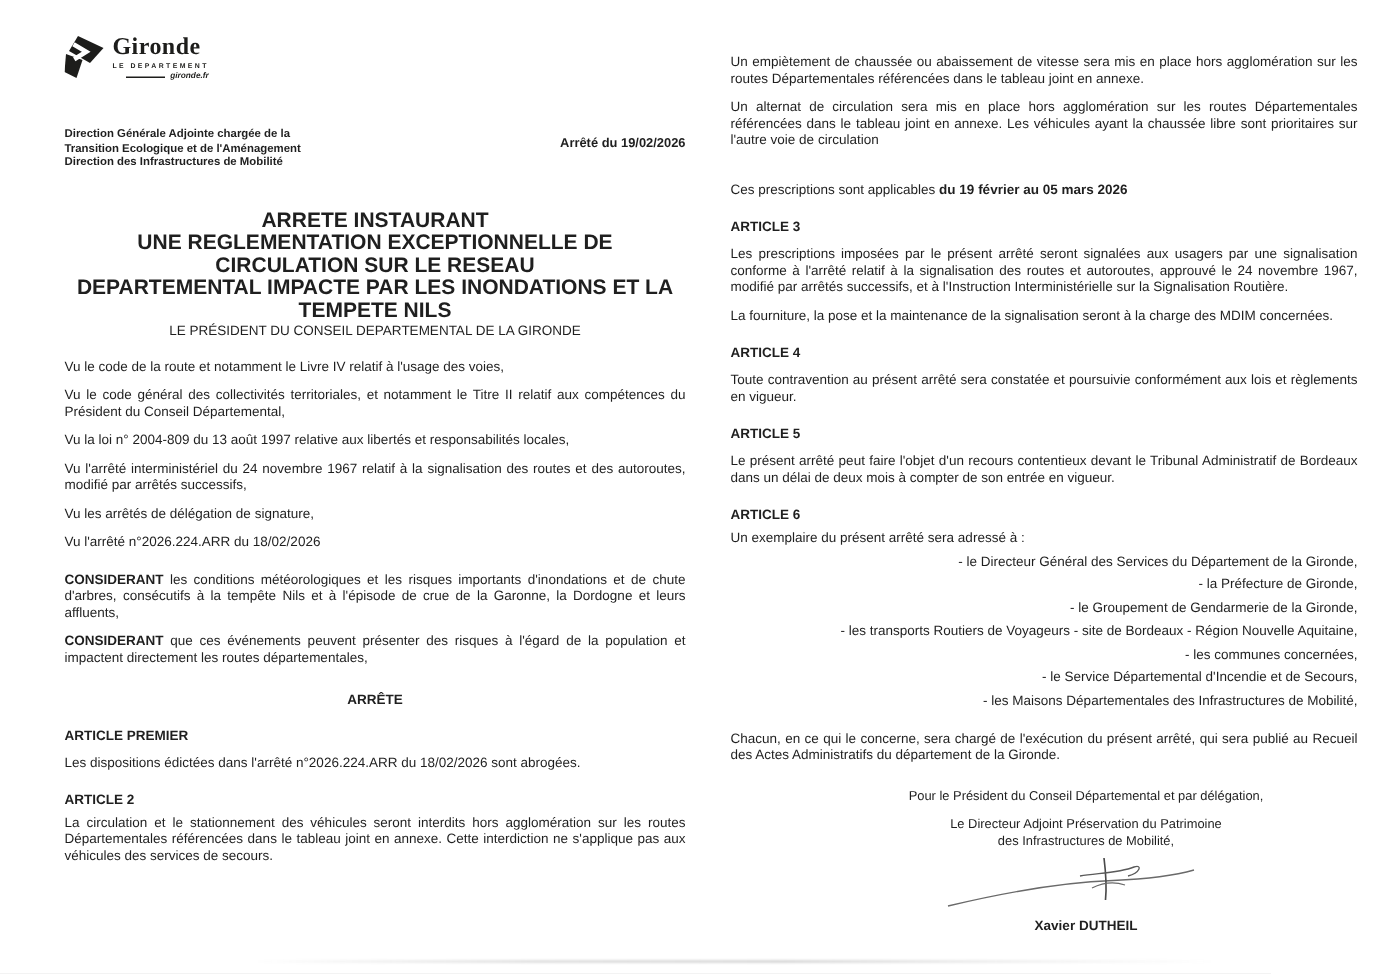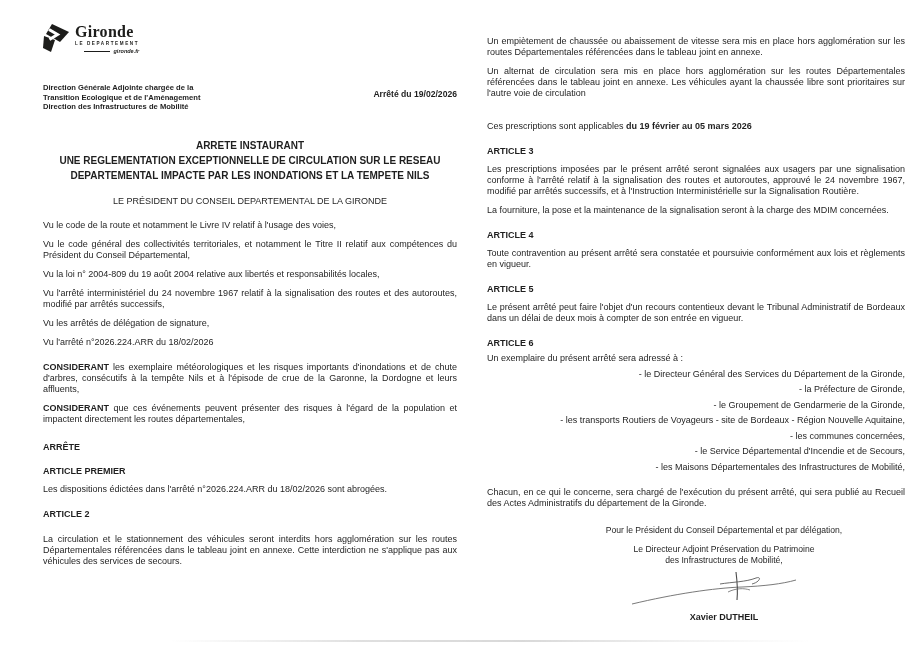--- a/index.html
+++ b/index.html
@@ -33,29 +33,29 @@
     display:flex; align-items:center; justify-content:flex-end;
     font-size: 5.5px; font-style: italic; font-weight:bold; color:#1d1d1b; margin-top: 2px;
   }
   .site-row .rule { width: 26px; height: 1px; background:#1d1d1b; margin-right: 4px; }
 
   .dir-date-row { display:flex; justify-content:space-between; margin-top: 24px; gap: 16px; }
   .direction { font-size: 7.6px; font-weight: bold; line-height: 9.6px; }
   .arrete-date { font-size: 8.6px; font-weight: bold; margin-top: 6px; white-space: nowrap; }
 
   
-  .title-block { margin-top: 26px; text-align:center; font-weight:bold; font-size: 10px; line-height: 15px; }
-  .president { margin-top: 13px; text-align:center; font-size: 9px; }
+  .title-block { margin-top: 26px; text-align:center; font-weight:bold; font-size: 14px; line-height: 15px; }
+  .president { margin-top: 1px; text-align:center; font-size: 9px; }
 
   
   .para { font-size: 9px; line-height: 11px; text-align: justify; margin: 8px 0 0 0; }
   .para b, .lead { font-weight: bold; }
   .mt-lg { margin-top: 14px; }
   .mt-xl { margin-top: 22px; }
-  .center-heading { text-align:left; font-weight:bold; font-size: 9px; margin-top: 17px; }
+  .center-heading { text-align:center; font-weight:bold; font-size: 9px; margin-top: 17px; }
   .art-heading { font-weight: bold; font-size: 9px; margin-top: 14px; }
   .recipient { font-size: 9px; line-height: 11px; margin-top: 4.5px; text-align:right; }
 
   
   .signature { width: 330px; margin: 16px 0 0 72px; text-align:center; font-size: 8.6px; }
   .sig-line { margin-top: 8px; line-height: 11px; }
   .sig-scribble { margin-top: 2px; height: 44px; }
   .sig-name { font-weight: bold; font-size: 9px; margin-top: 0; }
 
   
@@ -103,35 +103,35 @@
     <div class="title-block">
       <div>ARRETE INSTAURANT</div>
       <div>UNE REGLEMENTATION EXCEPTIONNELLE DE CIRCULATION SUR LE RESEAU</div>
       <div>DEPARTEMENTAL IMPACTE PAR LES INONDATIONS ET LA TEMPETE NILS</div>
     </div>
 
     <div class="president">LE PRÉSIDENT DU CONSEIL DEPARTEMENTAL DE LA GIRONDE</div>
 
     <p class="para mt-lg">Vu le code de la route et notamment le Livre IV relatif à l'usage des voies,</p>
     <p class="para">Vu le code général des collectivités territoriales, et notamment le Titre II relatif aux compétences du Président du Conseil Départemental,</p>
-    <p class="para">Vu la loi n° 2004-809 du 19 août 2004 relative aux libertés et responsabilités locales,</p>
+    <p class="para">Vu la loi n° 2004-809 du 13 août 1997 relative aux libertés et responsabilités locales,</p>
     <p class="para">Vu l'arrêté interministériel du 24 novembre 1967 relatif à la signalisation des routes et des autoroutes, modifié par arrêtés successifs,</p>
     <p class="para">Vu les arrêtés de délégation de signature,</p>
     <p class="para">Vu l'arrêté n°2026.224.ARR du 18/02/2026</p>
 
-    <p class="para mt-lg"><span class="lead">CONSIDERANT</span><span> les exemplaire météorologiques et les risques importants d'inondations et de chute d'arbres, consécutifs à la tempête Nils et à l'épisode de crue de la Garonne, la Dordogne et leurs affluents,</span></p>
+    <p class="para mt-lg"><span class="lead">CONSIDERANT</span><span> les conditions météorologiques et les risques importants d'inondations et de chute d'arbres, consécutifs à la tempête Nils et à l'épisode de crue de la Garonne, la Dordogne et leurs affluents,</span></p>
     <p class="para"><span class="lead">CONSIDERANT</span><span> que ces événements peuvent présenter des risques à l'égard de la population et impactent directement les routes départementales,</span></p>
 
     <div class="center-heading">ARRÊTE</div>
 
     <div class="art-heading mt-xl">ARTICLE PREMIER</div>
     <p class="para">Les dispositions édictées dans l'arrêté n°2026.224.ARR du 18/02/2026 sont abrogées.</p>
 
     <div class="art-heading">ARTICLE 2</div>
-    <p class="para" style="margin-top:15px">La circulation et le stationnement des véhicules seront interdits hors agglomération sur les routes Départementales référencées dans le tableau joint en annexe. Cette interdiction ne s'applique pas aux véhicules des services de secours.</p>
+    <p class="para" style="margin-top:5px">La circulation et le stationnement des véhicules seront interdits hors agglomération sur les routes Départementales référencées dans le tableau joint en annexe. Cette interdiction ne s'applique pas aux véhicules des services de secours.</p>
   </div>
 
   <div class="col col-right">
 
     <p class="para" style="margin-top:0">Un empiètement de chaussée ou abaissement de vitesse sera mis en place hors agglomération sur les routes Départementales référencées dans le tableau joint en annexe.</p>
     <p class="para">Un alternat de circulation sera mis en place hors agglomération sur les routes Départementales référencées dans le tableau joint en annexe. Les véhicules ayant la chaussée libre sont prioritaires sur l'autre voie de circulation</p>
 
     <p class="para mt-xl"><span>Ces prescriptions sont applicables </span><b>du 19 février au 05 mars 2026</b></p>
 
     <div class="art-heading">ARTICLE 3</div>

